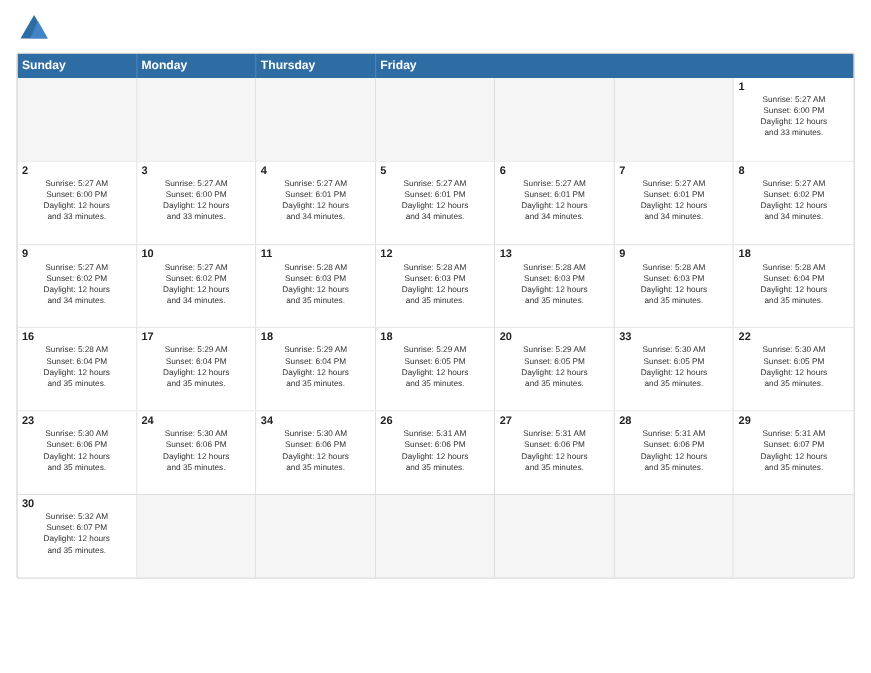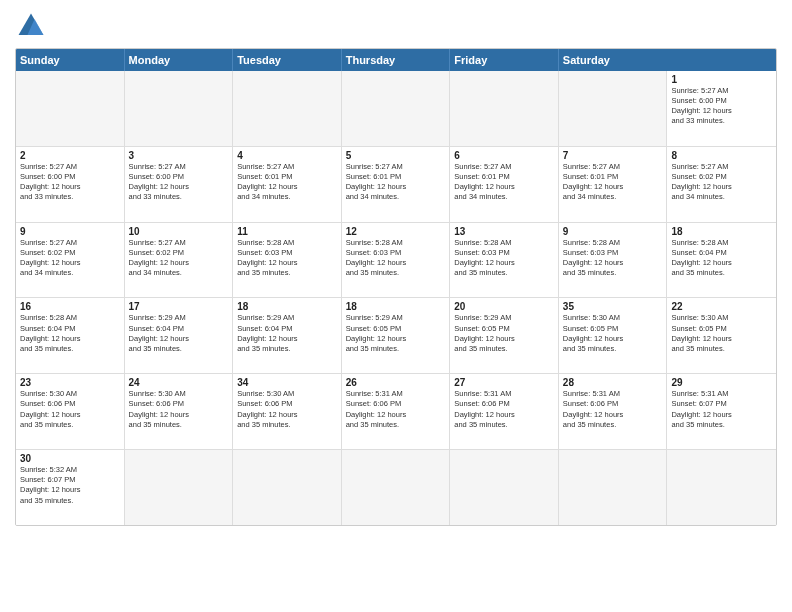--- a/index.html
+++ b/index.html
@@ -103,20 +103,21 @@
     .cal-cell .day-num {
       font-size: 10px;
       font-weight: bold;
       color: #222;
       display: block;
       margin-bottom: 1px;
     }
     .cal-cell .info {
       line-height: 1.35;
       color: #333;
+      text-align: center;
     }
   </style>
 </head>
 <body>
 
 <div class="page">
   <div class="header">
     <div class="logo">
       <svg class="logo-icon" viewBox="0 0 36 36">
         <polygon points="18,4 32,28 4,28" fill="#2e6da4"></polygon>
@@ -130,24 +131,22 @@
     <div class="title-block">
       <div class="month-title"></div>
       <div class="location-title"></div>
     </div>
   </div>
 
   <div class="calendar">
     <div class="cal-header">
     <div class="cal-header-cell">Sunday</div>
         <div class="cal-header-cell">Monday</div>
-        <div class="cal-header-cell">Tuesday</div>
         <div class="cal-header-cell">Thursday</div>
         <div class="cal-header-cell">Friday</div>
-        <div class="cal-header-cell">Saturday</div>
       </div>
     <div class="cal-body">
     <div class="cal-row">
           <div class="cal-cell empty"></div>
           <div class="cal-cell empty"></div>
           <div class="cal-cell empty"></div>
           <div class="cal-cell empty"></div>
           <div class="cal-cell empty"></div>
           <div class="cal-cell empty"></div>
           <div class="cal-cell">
@@ -290,21 +289,21 @@
 and 35 minutes.</div>
           </div>
           <div class="cal-cell">
             <span class="day-num">20</span>
             <div class="info" style="white-space: pre-line;">Sunrise: 5:29 AM
 Sunset: 6:05 PM
 Daylight: 12 hours
 and 35 minutes.</div>
           </div>
           <div class="cal-cell">
-            <span class="day-num">35</span>
+            <span class="day-num">33</span>
             <div class="info" style="white-space: pre-line;">Sunrise: 5:30 AM
 Sunset: 6:05 PM
 Daylight: 12 hours
 and 35 minutes.</div>
           </div>
           <div class="cal-cell">
             <span class="day-num">22</span>
             <div class="info" style="white-space: pre-line;">Sunrise: 5:30 AM
 Sunset: 6:05 PM
 Daylight: 12 hours

